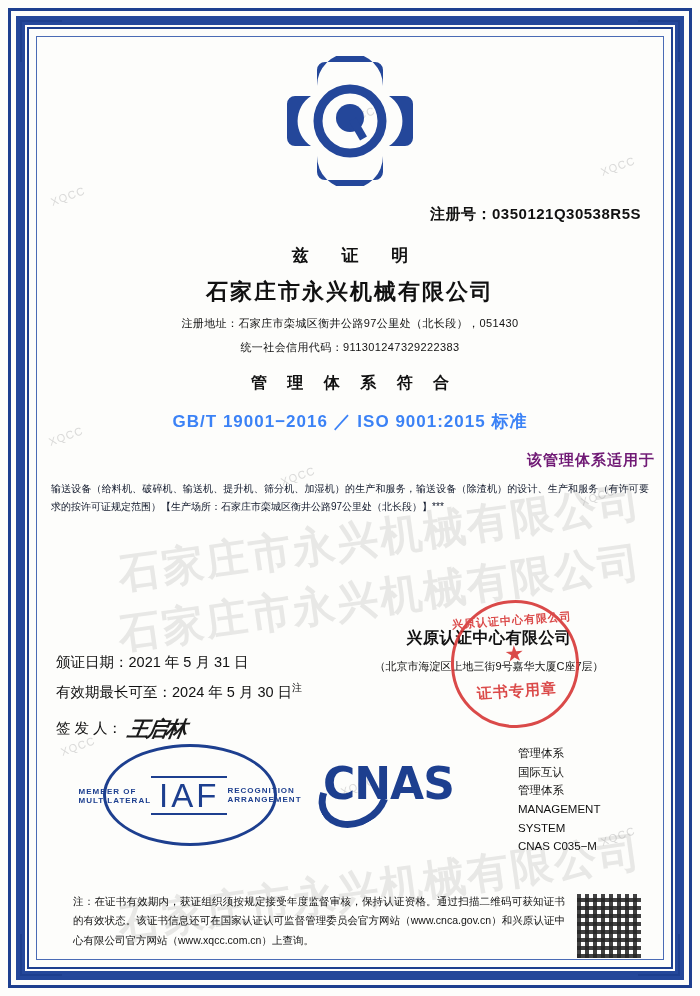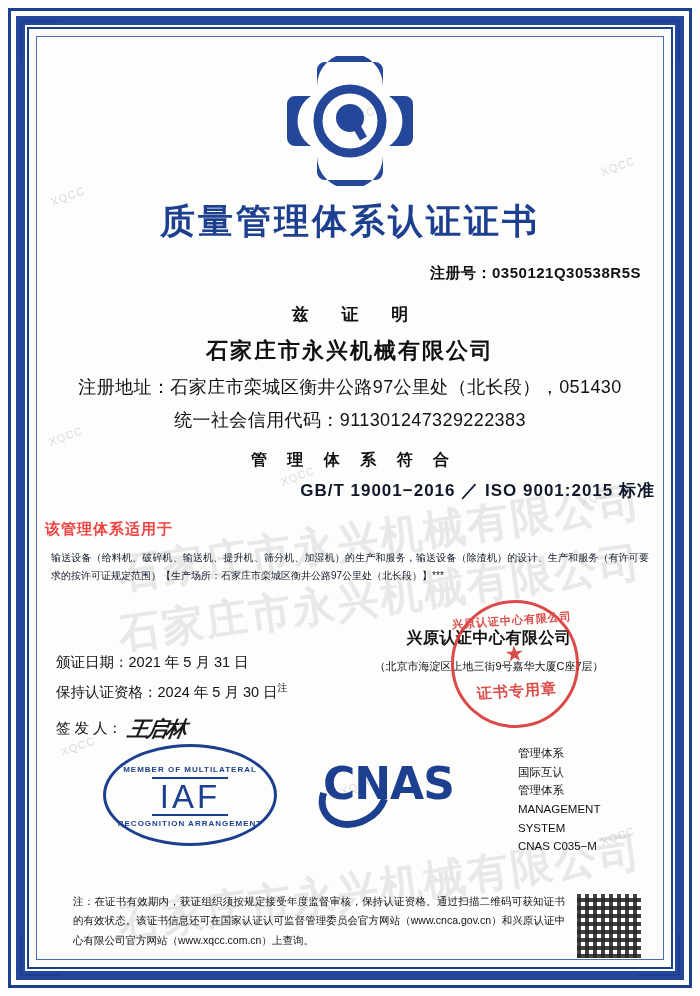--- a/index.html
+++ b/index.html
@@ -130,50 +130,50 @@
     text-align: center;
     font-size: 22px;
     font-weight: bold;
     color: #111;
     letter-spacing: 2px;
   }
 
   .line-center {
     margin-top: 9px;
     text-align: center;
-    font-size: 18px;
+    font-size: 11px;
     color: #111;
     letter-spacing: 0.4px;
   }
 
   .section-label {
     margin-top: 18px;
     text-align: center;
     font-size: 16px;
     font-weight: bold;
     color: #111;
     letter-spacing: 8px;
     text-indent: 8px;
   }
 
   .standard {
-    margin-top: 8px;
-    text-align: right;
+    margin-top: 16px;
+    text-align: center;
     font-size: 17px;
     font-weight: bold;
-    color: #0f172a;
+    color: #3b82f6;
     letter-spacing: 1px;
   }
 
   .scope-head {
     margin-top: 18px;
-    text-align: left;
+    text-align: right;
     font-size: 15px;
     font-weight: bold;
-    color: #ef4444;
+    color: #701a75;
     letter-spacing: 1px;
   }
 
   .scope-body {
     margin-top: 10px;
     font-size: 10px;
     line-height: 1.75;
     color: #0f172a;
     text-align: justify;
     padding: 0 6px;
@@ -269,21 +269,21 @@
     height: 105px;
   }
   .iaf {
     position: absolute;
     left: 40px; top: 0;
     width: 168px; height: 96px;
     border: 3px solid #1d3f8f;
     border-radius: 50%;
     color: #1d3f8f;
     display: flex;
-    flex-direction: column;
+    flex-direction: row;
     align-items: center;
     justify-content: center;
   }
   .iaf .ring-top {
     font-size: 8px;
     font-weight: bold;
     letter-spacing: 1px;
     margin-top: 2px;
   }
   .iaf .iaf-main {
@@ -394,21 +394,20 @@
           <path d="M6 40 h16 a30 30 0 0 0 0 50 h-16 a8 8 0 0 1 -8 -8 v-34 a8 8 0 0 1 8 -8 z" transform="translate(14,0)"></path>
           <path d="M144 40 h-16 a30 30 0 0 1 0 50 h16 a8 8 0 0 0 8 -8 v-34 a8 8 0 0 0 -8 -8 z" transform="translate(-14,0)"></path>
           <path d="M50 124 h50 a8 8 0 0 0 8 -8 v-16 a30 30 0 0 1 -66 0 v16 a8 8 0 0 0 8 8 z"></path>
           <circle cx="75" cy="65" r="32" fill="none" stroke="#24479a" stroke-width="9"></circle>
           <circle cx="75" cy="62" r="14" fill="#24479a"></circle>
           <rect x="79" y="62" width="8" height="22" transform="rotate(-30 83 73)"></rect>
         </g>
       </svg>
     </div>
 
-    <div class="title">质量管理体系认证证书</div>
 
     <div class="reg-no">
       <span>注册号：</span><span>0350121Q30538R5S</span>
     </div>
 
     <div class="zizhengming">兹 证 明</div>
 
     <div class="company">石家庄市永兴机械有限公司</div>
 
     <div class="line-center">注册地址：石家庄市栾城区衡井公路97公里处（北长段），051430</div>
@@ -418,21 +417,21 @@
     <div class="standard">GB/T 19001−2016 ／ ISO 9001:2015 标准</div>
 
     <div class="scope-head">该管理体系适用于</div>
     <div class="scope-body">输送设备（给料机、破碎机、输送机、提升机、筛分机、加湿机）的生产和服务，输送设备（除渣机）的设计、生产和服务（有许可要求的按许可证规定范围）【生产场所：石家庄市栾城区衡井公路97公里处（北长段）】***</div>
 
     <div class="dates">
       <div>
         <span>颁证日期：</span><span>2021 年 5 月 31 日</span>
       </div>
       <div>
-        <span>保持认证资格：</span><span>2024 年 5 月 30 日</span><span class="sup">注</span>
+        <span>有效期最长可至：</span><span>2024 年 5 月 30 日</span><span class="sup">注</span>
       </div>
       <div class="signer-row">
         <span>签 发 人：</span>
         <span class="signature">王启林</span>
       </div>
     </div>
 
     <div class="issuer">
       <div class="issuer-name">兴原认证中心有限公司</div>
       <div class="issuer-addr">（北京市海淀区上地三街9号嘉华大厦C座7层）</div>

